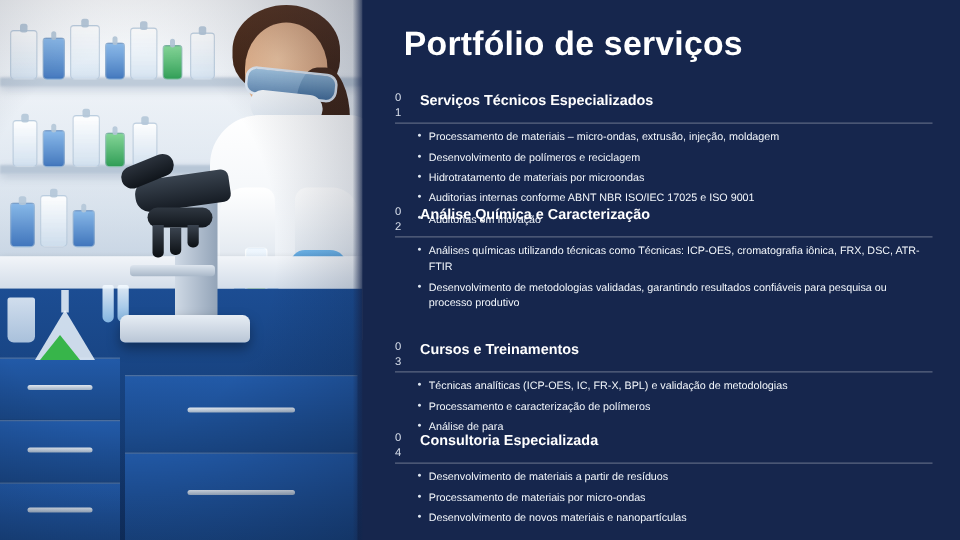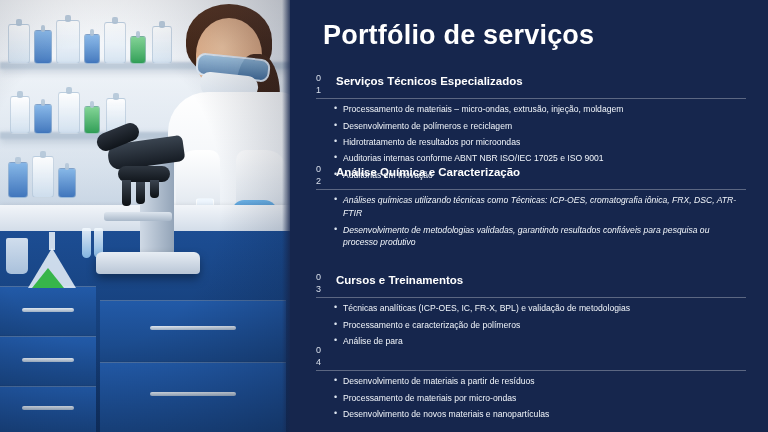--- a/index.html
+++ b/index.html
@@ -235,21 +235,21 @@
     font-size:8.6px;
     line-height:1.5;
     margin-bottom:3.5px;
     padding-left:9px;
   }
   ul.bullets li::before {
     content:"•";
     position:absolute; left:0; top:-1px;
     color:#dfe7f2; font-size:9px;
   }
-  .wide li { padding-right:6px;font-style:italic; }
+  .wide li { padding-right:6px; }
 </style>
 </head>
 <body>
 
 <div id="slide">
 
   <div id="photo">
     <div class="wall"></div>
 
     <div class="shelf s1"></div>
@@ -327,21 +327,21 @@
 
     <div class="section" style="top:72px;">
       <div class="sec-head">
         <div class="sec-num">0
 1</div>
         <div class="sec-title">Serviços Técnicos Especializados</div>
       </div>
       <ul class="bullets">
         <li>Processamento de materiais – micro-ondas, extrusão, injeção, moldagem</li>
         <li>Desenvolvimento de polímeros e reciclagem</li>
-        <li>Hidrotratamento de resultados por microondas</li>
+        <li>Hidrotratamento de materiais por microondas</li>
         <li>Auditorias  internas conforme ABNT NBR ISO/IEC 17025 e ISO 9001</li>
         <li>Auditorias em Inovação</li>
       </ul>
     </div>
 
     <div class="section" style="top:163px;">
       <div class="sec-head">
         <div class="sec-num">0
 2</div>
         <div class="sec-title">Análise Química e Caracterização</div>
@@ -362,20 +362,21 @@
         <li>Técnicas analíticas (ICP-OES, IC, FR-X, BPL) e validação de metodologias</li>
         <li> Processamento e caracterização de polímeros</li>
         <li>Análise de para</li>
       </ul>
     </div>
 
     <div class="section" style="top:344px;">
       <div class="sec-head">
         <div class="sec-num">0
 4</div>
+        <div class="sec-title">Consultoria Especializada</div>
       </div>
       <ul class="bullets">
         <li>Desenvolvimento de materiais a partir de resíduos</li>
         <li>Processamento de materiais por micro-ondas</li>
         <li>Desenvolvimento de novos materiais e nanopartículas</li>
       </ul>
     </div>
 
   </div>
 </div>

